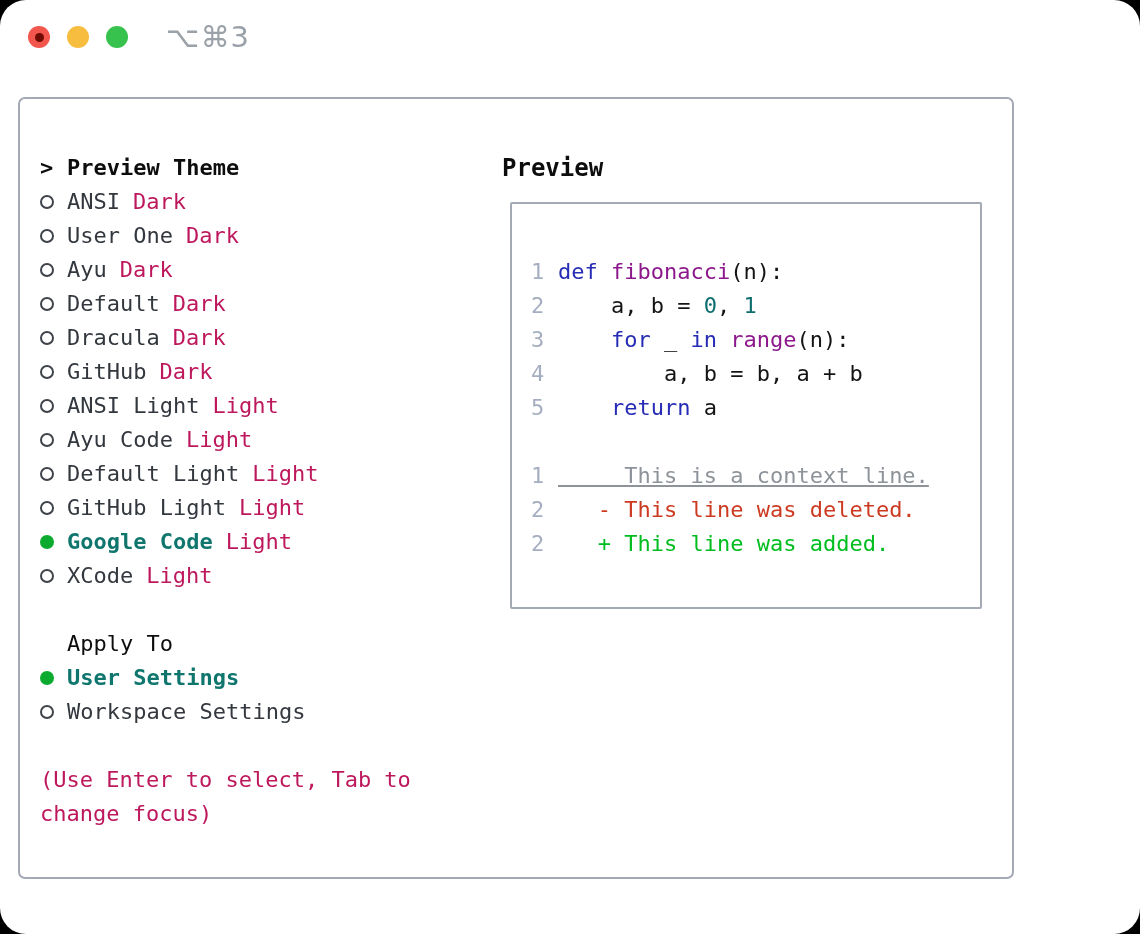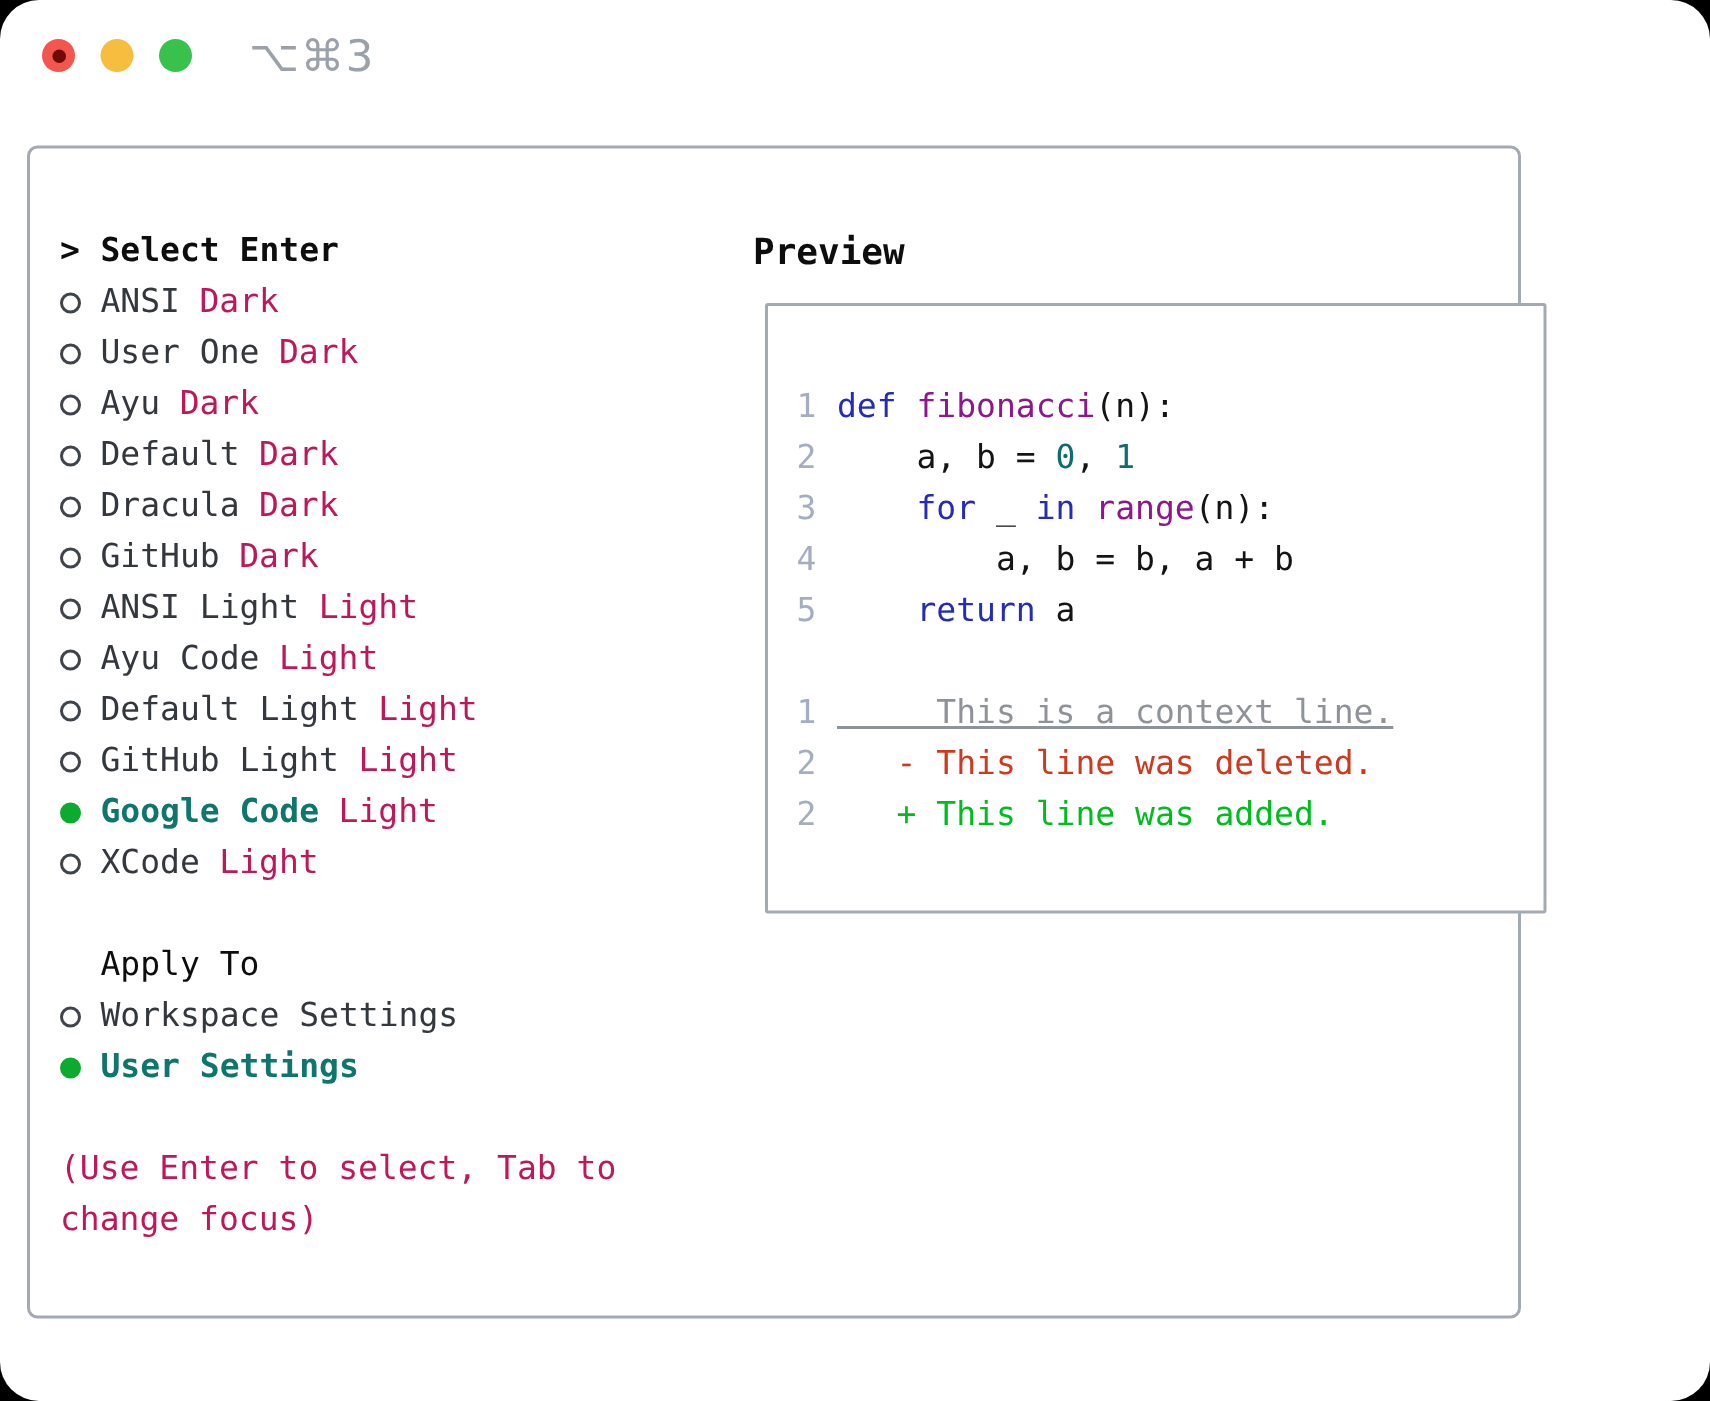--- a/index.html
+++ b/index.html
@@ -49,21 +49,21 @@
   .hint{
     width:420px;color:#be185d;font-size:22px;line-height:34px;
     word-break:normal;
   }
   
   .preview-title{
     position:absolute;left:482px;top:52px;height:34px;line-height:34px;
     font-size:24px;font-weight:700;color:#0d0d0d;
   }
   .preview-box{
-    position:absolute;left:490px;top:103px;width:521px;height:407px;
+    position:absolute;left:490px;top:103px;width:472px;height:407px;
     box-sizing:border-box;border:2px solid #a3aab4;border-radius:2px;
     padding:51px 0 0 19px;background:#fff;
   }
   .pline{height:34px;line-height:34px;font-size:22px;white-space:pre;}
   .lnum{display:inline-block;width:27px;color:#a5aec0;}
   .tok-kwd{color:#262cb5;}
   .tok-fn{color:#8c188c;}
   .tok-lit{color:#0e6e6e;}
   .tok-pln{color:#141414;}
   .tok-ctx{color:#8e939a;text-decoration:underline;}
@@ -82,21 +82,21 @@
     <button class="tl yellow"></button>
     <button class="tl green"></button>
     <span class="tb-title">⌥⌘3</span>
   </div>
 
   <div class="panel">
 
     <div class="left-col">
 
       <div class="row">
-        <span class="cell-prefix prompt">&gt;</span><span class="list-title">Select Enter</span>
+        <span class="cell-prefix prompt">&gt;</span><span class="list-title">Preview Theme</span>
       </div>
 
       <div class="row">
         <span class="cell-prefix"><span class="radio"></span></span><span>ANSI</span><span class="tag">Dark</span>
       </div>
       <div class="row">
         <span class="cell-prefix"><span class="radio"></span></span><span>User One</span><span class="tag">Dark</span>
       </div>
       <div class="row">
         <span class="cell-prefix"><span class="radio"></span></span><span>Ayu</span><span class="tag">Dark</span>
@@ -128,24 +128,24 @@
       <div class="row">
         <span class="cell-prefix"><span class="radio"></span></span><span>XCode</span><span class="tag">Light</span>
       </div>
 
       <div class="spacer"></div>
 
       <div class="row">
         <span class="cell-prefix"></span><span class="apply-title">Apply To</span>
       </div>
       <div class="row">
-        <span class="cell-prefix"><span class="radio"></span></span><span>Workspace Settings</span>
+        <span class="cell-prefix"><span class="radio on"></span></span><span class="sel">User Settings</span>
       </div>
       <div class="row">
-        <span class="cell-prefix"><span class="radio on"></span></span><span class="sel">User Settings</span>
+        <span class="cell-prefix"><span class="radio"></span></span><span>Workspace Settings</span>
       </div>
 
       <div class="spacer"></div>
 
       <div class="hint">(Use Enter to select, Tab to change focus)</div>
     </div>
 
     <div class="preview-title">Preview</div>
 
     <div class="preview-box">

